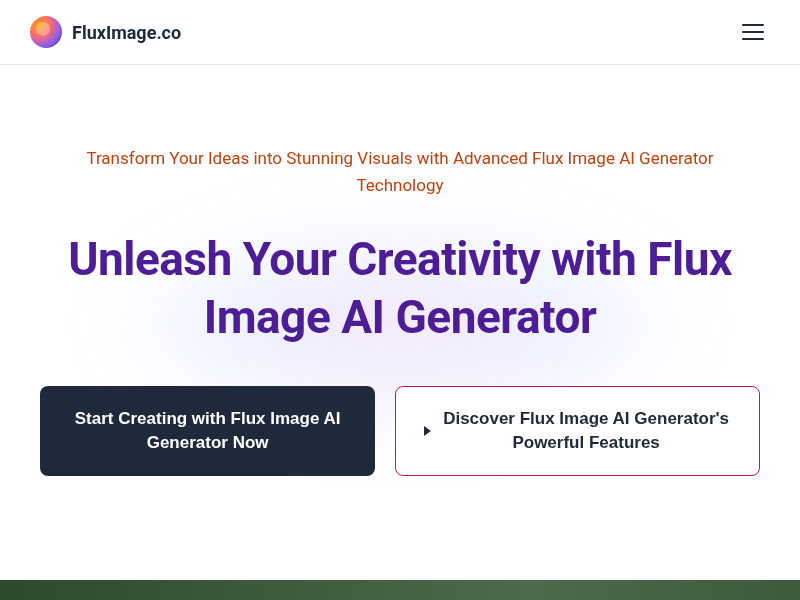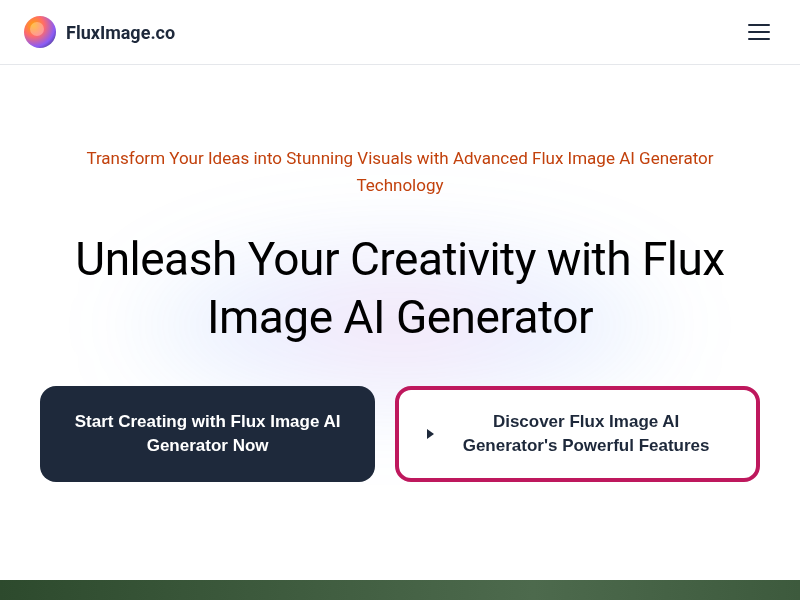--- a/index.html
+++ b/index.html
@@ -12,21 +12,21 @@
       background: #ffffff;
       width: 800px;
       height: 600px;
       overflow: hidden;
       position: relative;
     }
     .header {
       display: flex;
       justify-content: space-between;
       align-items: center;
-      padding: 16px 24px;
+      padding: 16px 30px;
       border-bottom: 1px solid #e5e7eb;
       background: #ffffff;
     }
     .logo-container {
       display: flex;
       align-items: center;
       gap: 10px;
     }
     .logo-icon {
       width: 32px;
@@ -91,59 +91,59 @@
       font-size: 17px;
       color: #c2410c;
       max-width: 640px;
       margin: 0 auto 32px;
       line-height: 1.6;
       position: relative;
       z-index: 1;
     }
     .main-heading {
       font-size: 46px;
-      font-weight: 400;
-      color: #000000;
+      font-weight: 700;
+      color: #4c1d95;
       line-height: 1.25;
       margin-bottom: 40px;
       position: relative;
       z-index: 1;
       letter-spacing: -0.5px;
     }
     .cta-container {
       display: flex;
       gap: 20px;
       justify-content: center;
       margin-bottom: 36px;
       position: relative;
       z-index: 1;
     }
     .btn {
       padding: 20px 28px;
-      border-radius: 16px;
+      border-radius: 8px;
       font-size: 17px;
       font-weight: 600;
       cursor: pointer;
       display: flex;
       align-items: center;
       justify-content: center;
       gap: 10px;
       line-height: 1.4;
       text-align: center;
     }
     .btn-primary {
       background: #1e293b;
       color: #ffffff;
       border: none;
       width: 340px;
     }
     .btn-secondary {
       background: #ffffff;
       color: #1e293b;
-      border: 4px solid #be185d;
+      border: 1px solid #be185d;
       width: 370px;
     }
     .play-icon {
       width: 0;
       height: 0;
       border-left: 7px solid #1e293b;
       border-top: 5px solid transparent;
       border-bottom: 5px solid transparent;
       flex-shrink: 0;
     }

